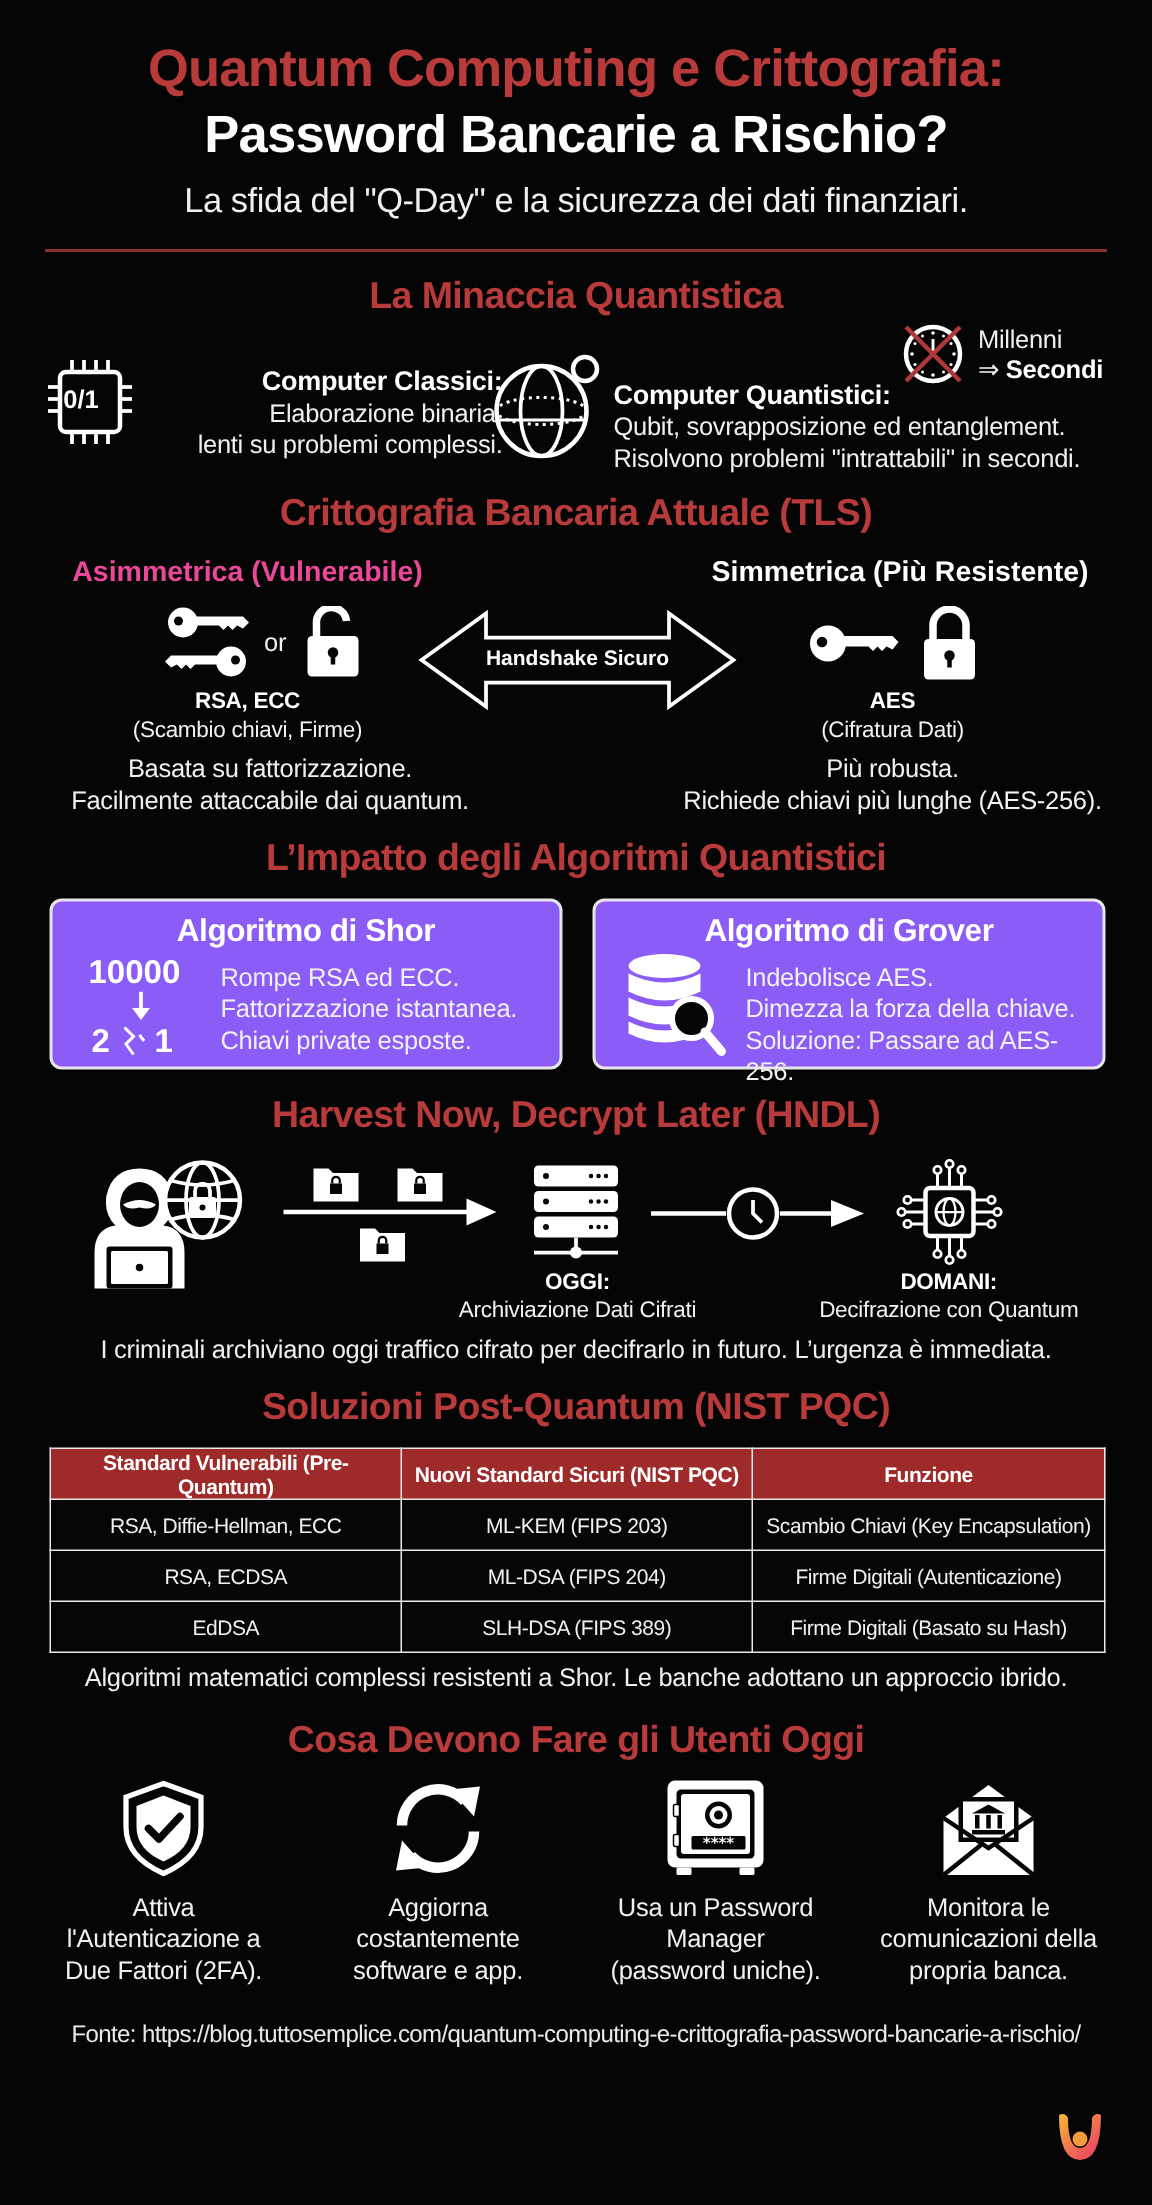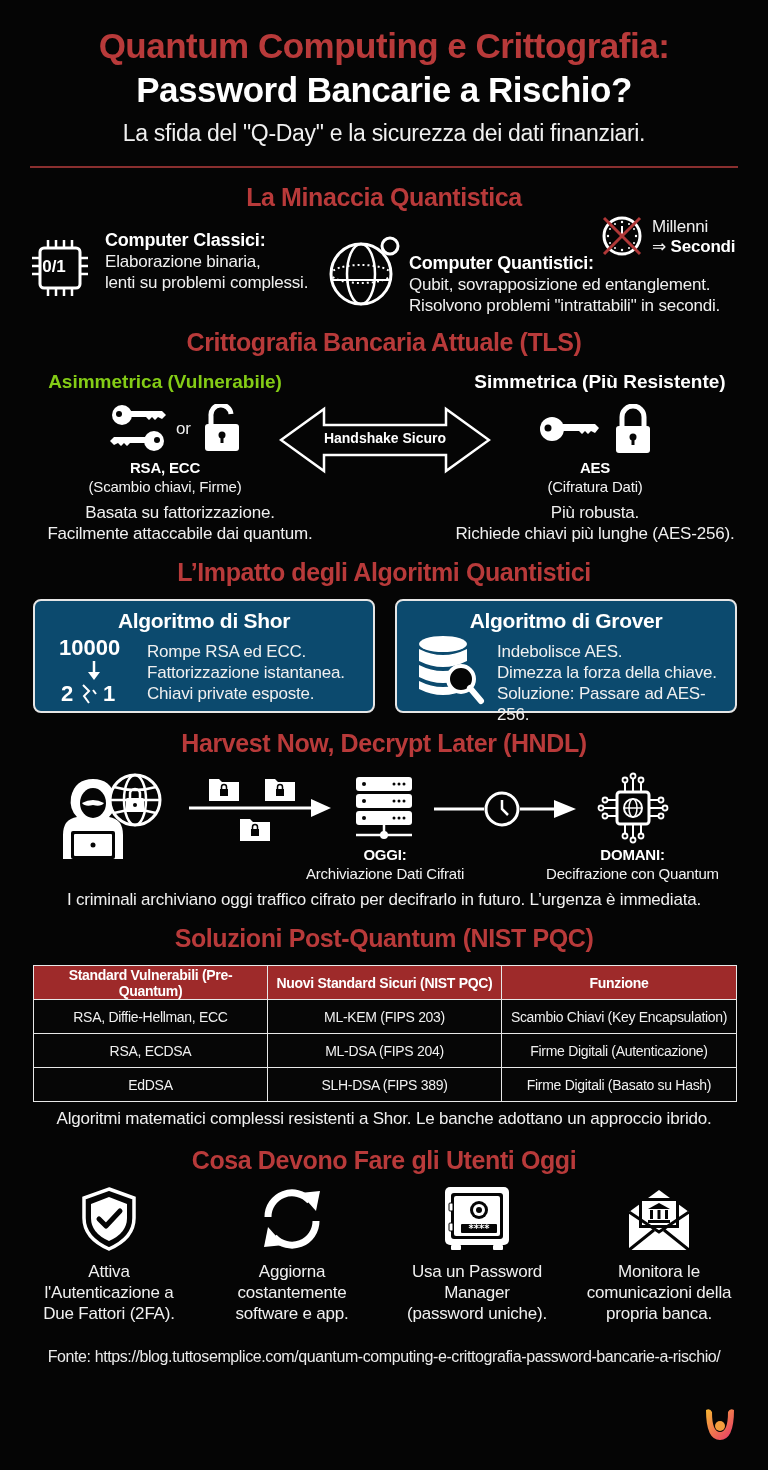--- a/index.html
+++ b/index.html
@@ -15,21 +15,21 @@
   .title2 { top: 70px; left: 0; width: 768px; font-size: 35px; font-weight: bold; color: #fff; letter-spacing: -0.5px; }
   .subtitle { top: 120px; left: 0; width: 768px; font-size: 23px; color: #f0f0f0; letter-spacing: -0.3px; }
   .divider { top: 166px; left: 30px; width: 708px; height: 2px; background: #8a2f2f; }
   .section-title { left: 0; width: 768px; font-size: 25px; font-weight: bold; letter-spacing: -0.4px; }
   .bold { font-weight: bold; }
   .txt { font-size: 17px; line-height: 21px; color: #f0f0f0; letter-spacing: -0.2px; }
   .small { font-size: 15px; line-height: 19px; letter-spacing: -0.2px; }
   svg { display: block; }
 
   .algo-box {
-    border: 2px solid #e6e6e6; border-radius: 8px; background: #0c4a6e;
+    border: 2px solid #e6e6e6; border-radius: 8px; background: #8b5cf6;
   }
   .algo-box .hd { font-size: 21px; font-weight: bold; color: #fff; text-align: center; letter-spacing: -0.3px; }
 
   table.pqc {
     position: absolute; left: 33px; top: 965px; width: 704px;
     border-collapse: collapse; font-size: 14px; letter-spacing: -0.3px;
   }
   table.pqc th, table.pqc td {
     border: 1.5px solid #e8e8e8; text-align: center; height: 34px; padding: 0 4px;
   }
@@ -64,21 +64,21 @@
       <line x1="2" y1="22" x2="10" y2="22"></line>
         <line x1="2" y1="30" x2="10" y2="30"></line>
         <line x1="2" y1="38" x2="10" y2="38"></line>
       <line x1="50" y1="22" x2="58" y2="22"></line>
         <line x1="50" y1="30" x2="58" y2="30"></line>
         <line x1="50" y1="38" x2="58" y2="38"></line>
     </g>
   </svg>
   <div class="abs bold" style="left:8px;top:21px;width:32px;text-align:center;font-size:17px;color:#fff;">0/1</div>
 </div>
-<div class="abs txt" style="left:105px;top:230px;width:230px;">
+<div class="abs txt" style="left:105px;top:244px;width:230px;text-align:right;">
   <div class="bold" style="color:#fff;font-size:18px;">Computer Classici:</div>
   <div>Elaborazione binaria,</div>
   <div>lenti su problemi complessi.</div>
 </div>
 
 <div class="abs" style="left:326px;top:232px;">
   <svg width="76" height="76" viewBox="0 0 76 76">
     <circle cx="35" cy="42" r="30" fill="none" stroke="#fff" stroke-width="3"></circle>
     <ellipse cx="35" cy="42" rx="14" ry="30" fill="none" stroke="#fff" stroke-width="2.5"></ellipse>
     <ellipse cx="35" cy="42" rx="30" ry="9" fill="none" stroke="#fff" stroke-width="2" stroke-dasharray="2 3"></ellipse>
@@ -114,21 +114,21 @@
   </svg>
 </div>
 <div class="abs txt" style="left:652px;top:216px;">Millenni</div>
 <div class="abs txt" style="left:652px;top:236px;">
   <span>⇒</span>
   <span class="bold" style="color:#fff;">Secondi</span>
 </div>
 
 <div class="abs center red section-title" style="top:328px;">Crittografia Bancaria Attuale (TLS)</div>
 
-<div class="abs center bold" style="left:40px;top:371px;width:250px;font-size:19px;color:#84cc16;">Asimmetrica (Vulnerabile)</div>
+<div class="abs center bold" style="left:40px;top:371px;width:250px;font-size:19px;color:#ec4899;">Asimmetrica (Vulnerabile)</div>
 <div class="abs" style="left:110px;top:403px;">
   <svg width="58" height="50" viewBox="0 0 58 50">
     <circle cx="12" cy="12" r="10" fill="#fff"></circle>
       <circle cx="9" cy="11" r="3" fill="#050505"></circle>
     <path d="M18 8 H52 L56 12 L52 16 L48 14 L45 17 L42 14 L39 17 L36 14 H18 Z" fill="#fff"></path>
     <circle cx="44" cy="38" r="10" fill="#fff"></circle>
       <circle cx="47" cy="37" r="3" fill="#050505"></circle>
     <path d="M38 34 H4 L0 38 L4 42 L8 40 L11 43 L14 40 L17 43 L20 40 H38 Z" fill="#fff"></path>
   </svg>
 </div>

